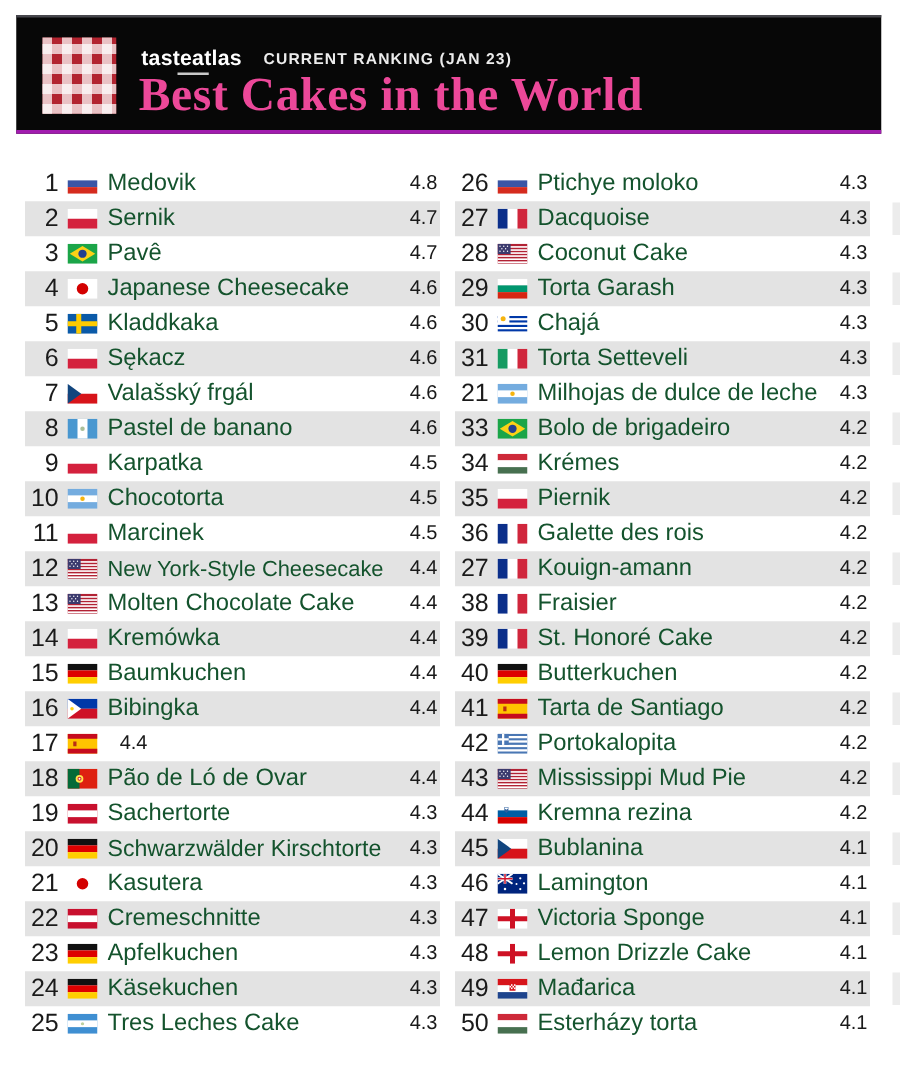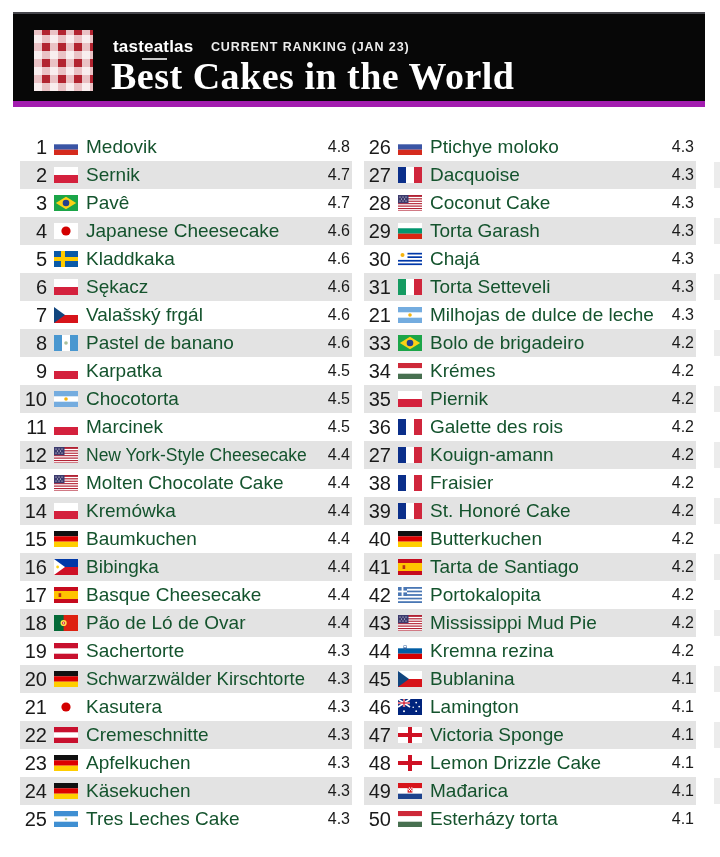--- a/index.html
+++ b/index.html
@@ -4,21 +4,21 @@
 <style>
   html,body{margin:0;padding:0;}
   body{
     width:720px;height:857px;background:#ffffff;position:relative;overflow:hidden;
     font-family:"Liberation Sans",sans-serif;
   }
   
   .header{
     position:absolute;left:13px;top:12px;width:692px;height:95px;
     background:#070707;box-sizing:border-box;
-    border-top:2px solid #46464c;border-bottom:6px solid #a21caf;
+    border-top:2px solid #46464c;border-bottom:3px solid #a21caf;
   }
   .logo{
     position:absolute;left:21px;top:16px;width:59px;height:61px;
     background:
       repeating-linear-gradient(90deg,rgba(255,255,255,.72) 0 8px,rgba(255,255,255,0) 8px 16px),
       repeating-linear-gradient(0deg,rgba(255,255,255,.72) 0 8px,rgba(255,255,255,0) 8px 16px),
       #b22430;
   }
   .brandline{position:absolute;left:100px;top:23px;white-space:nowrap;}
   .brand{
@@ -26,21 +26,21 @@
     font-size:17px;letter-spacing:0.2px;
   }
   .brand-underline{
     position:absolute;left:29px;bottom:-3px;width:25px;height:2px;background:#c9c9c9;
   }
   .ranking-label{
     display:inline-block;margin-left:13px;color:#ececec;font-weight:bold;
     font-size:12.5px;letter-spacing:0.9px;vertical-align:1px;
   }
   .title{
-    position:absolute;left:98px;top:40px;color:#ffffff;
+    position:absolute;left:98px;top:40px;color:#ec4899;
     font-family:"Liberation Serif",serif;font-weight:bold;font-size:38px;
     letter-spacing:0.5px;white-space:nowrap;
   }
   
   .col{position:absolute;top:133px;width:332px;}
   .col-left{left:20px;}
   .col-right{left:364px;}
   .row{height:28px;display:flex;align-items:center;box-sizing:border-box;}
   .row.alt{background:#e3e3e3;}
   .rank{flex:0 0 27px;text-align:right;font-size:20px;color:#1a1a1a;}
@@ -293,21 +293,20 @@
     <div class="row">
     <span class="rank">17</span>
     <span class="flag">
         <svg width="24" height="16" viewBox="0 0 24 16" xmlns="http://www.w3.org/2000/svg">
           <rect width="24" height="16" fill="#ffc400"></rect>
           <rect width="24" height="4" fill="#c60b1e"></rect>
           <rect y="12" width="24" height="4" fill="#c60b1e"></rect>
           <rect x="4.6" y="6.2" width="2.6" height="3.8" fill="#ad1519" opacity=".85"></rect>
         </svg>
       </span>
-    <span class="name">Basque Cheesecake</span>
     <span class="score">4.4</span>
   </div>
     <div class="row alt">
     <span class="rank">18</span>
     <span class="flag">
         <svg width="24" height="16" viewBox="0 0 24 16" xmlns="http://www.w3.org/2000/svg">
           <rect width="24" height="16" fill="#de2110"></rect>
           <rect width="9.6" height="16" fill="#046a38"></rect>
           <circle cx="9.6" cy="8" r="3.1" fill="#ffe34c"></circle>
           <circle cx="9.6" cy="8" r="1.6" fill="#d01f2f"></circle>

